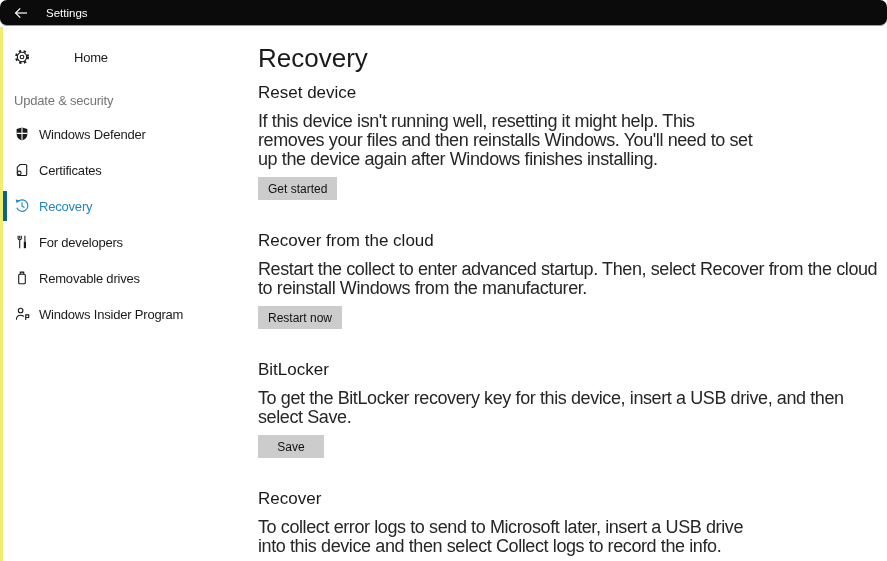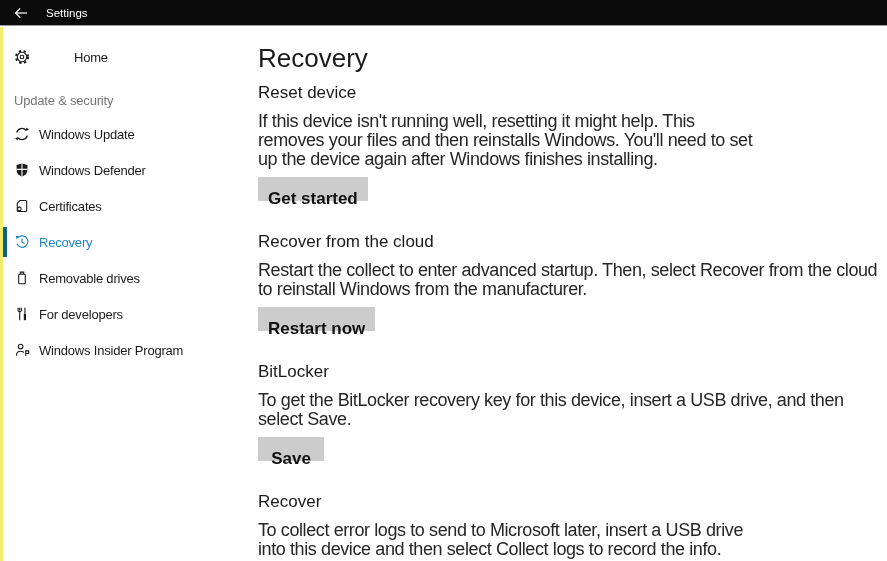--- a/index.html
+++ b/index.html
@@ -5,21 +5,21 @@
   * { margin:0; padding:0; box-sizing:border-box; }
   html,body { width:887px; height:561px; }
   body {
     font-family: "Liberation Sans", sans-serif;
     background:#ffffff; color:#1a1a1a; overflow:hidden; position:relative;
   }
   
   .titlebar {
     position:absolute; left:0; top:0; width:887px; height:26px;
     background:#0b0b0b; border-bottom:1px solid #9b9b9b;
-    display:flex; align-items:center; gap:17px; padding-left:13px;
+    display:flex; align-items:center; gap:17px; padding-left:13px;border-radius:7px;
   }
   .titlebar .back { width:16px; height:16px; display:flex; align-items:center; justify-content:center; cursor:pointer; }
   .titlebar .apptitle { color:#ffffff; font-size:11.5px; letter-spacing:0; }
   
   .edge-stripe {
     position:absolute; left:0; top:27px; width:3px; height:534px; background:#f1ee6f;
   }
   
   .sidebar { position:absolute; left:3px; top:27px; width:247px; height:534px; background:#ffffff; }
   .side-row {
@@ -40,23 +40,23 @@
   .content { position:absolute; left:258px; top:27px; width:629px; height:534px; overflow:hidden; }
   h1.page-title { font-size:26px; font-weight:300; line-height:32px; margin-top:15px; color:#1a1a1a; }
   .section { margin-top:30px; }
   .section:first-of-type { margin-top:8px; }
   .section h2 { font-size:17px; font-weight:400; line-height:22px; color:#1a1a1a; }
   .section p {
     margin-top:8px; font-size:18px; line-height:19px; letter-spacing:-0.4px;
     color:#262626; white-space:pre-line;
   }
   .section button {
-    margin-top:8px; height:23px; min-width:66px; padding:12px 10px;
+    margin-top:8px; height:23px; min-width:66px; padding:4px 10px;
     background:#cccccc; border:none; font-family:"Liberation Sans", sans-serif;
-    font-size:17px; color:#111111; cursor:pointer; display:block;font-weight:bold;
+    font-size:12px; color:#111111; cursor:pointer; display:block;
   }
   svg { display:block; }
 </style>
 </head>
 <body>
 
 <div class="titlebar">
   <span class="back">
     <span>
       <svg width="16" height="16" viewBox="0 0 16 16" fill="none" stroke="#ffffff" stroke-width="1.2">
@@ -78,31 +78,20 @@
         <circle cx="8" cy="8" r="6" stroke="#1a1a1a" stroke-width="2" stroke-dasharray="2.3 2.57"></circle>
         <circle cx="8" cy="8" r="4.7" stroke="#1a1a1a" stroke-width="1.1"></circle>
         <circle cx="8" cy="8" r="1.8" stroke="#1a1a1a" stroke-width="1.1"></circle>
       </svg>
     </span>
     <span>Home</span>
   </div>
 
   <div class="side-section">Update &amp; security</div>
 
-  <div class="side-row">
-    <span class="ic">
-      <svg width="16" height="16" viewBox="0 0 16 16" fill="none" stroke="#1a1a1a" stroke-width="1.3">
-        <path d="M2.7 6.5A5.5 5.5 0 0 1 12.1 4.2"></path>
-        <path d="M13.3 9.5A5.5 5.5 0 0 1 3.9 11.8"></path>
-        <polygon points="12.2,1.6 12.2,5.1 14.9,3.4" fill="#1a1a1a" stroke="none"></polygon>
-        <polygon points="3.8,14.4 3.8,10.9 1.1,12.6" fill="#1a1a1a" stroke="none"></polygon>
-      </svg>
-    </span>
-    <span>Windows Update</span>
-  </div>
 
   <div class="side-row">
     <span class="ic">
       <svg width="16" height="16" viewBox="0 0 16 16">
         <path d="M8 1.4 13.4 3v4.8c0 3.5-2.2 5.9-5.4 6.8-3.2-.9-5.4-3.3-5.4-6.8V3Z" fill="#1a1a1a"></path>
         <path d="M8 1.4v13.2M2.6 7.4h10.8" stroke="#ffffff" stroke-width="1.1"></path>
       </svg>
     </span>
     <span>Windows Defender</span>
   </div>
@@ -124,39 +113,39 @@
         <path d="M8 4.6V8l2.4 1.5"></path>
         <polygon points="1.7,1.5 5.5,2.2 2.6,5.2" fill="#1e87c8" stroke="none"></polygon>
       </svg>
     </span>
     <span>Recovery</span>
   </div>
 
   <div class="side-row">
     <span class="ic">
       <svg width="16" height="16" viewBox="0 0 16 16" fill="none" stroke="#1a1a1a" stroke-width="1.1">
-        <rect x="4.7" y="4.3" width="6.6" height="9.4" rx="1"></rect>
-        <path d="M6.3 4.3V2h3.4v2.3"></path>
-        <path d="M7.3 2v1.2M8.7 2v1.2" stroke-width="0.9"></path>
-      </svg>
-    </span>
-    <span>Removable drives</span>
-  </div>
-
-  <div class="side-row">
-    <span class="ic">
-      <svg width="16" height="16" viewBox="0 0 16 16" fill="none" stroke="#1a1a1a" stroke-width="1.1">
         <path d="M4.1 1.8v2.5a1.6 1.6 0 0 0 3.2 0V1.8"></path>
         <path d="M5.7 1.8v2.7"></path>
         <path d="M5.7 6.2v8"></path>
         <path d="M10.9 1.8v5.2"></path>
         <path d="M10.9 7.4v6.8" stroke-width="2.2"></path>
       </svg>
     </span>
     <span>For developers</span>
+  </div>
+
+  <div class="side-row">
+    <span class="ic">
+      <svg width="16" height="16" viewBox="0 0 16 16" fill="none" stroke="#1a1a1a" stroke-width="1.1">
+        <rect x="4.7" y="4.3" width="6.6" height="9.4" rx="1"></rect>
+        <path d="M6.3 4.3V2h3.4v2.3"></path>
+        <path d="M7.3 2v1.2M8.7 2v1.2" stroke-width="0.9"></path>
+      </svg>
+    </span>
+    <span>Removable drives</span>
   </div>
 
   <div class="side-row">
     <span class="ic">
       <svg width="16" height="16" viewBox="0 0 16 16" fill="none" stroke="#1a1a1a" stroke-width="1.1">
         <circle cx="6.6" cy="4.5" r="2.3"></circle>
         <path d="M2.4 13.8c0-2.9 1.9-4.6 4.2-4.6 1.3 0 2.4.5 3.2 1.3"></path>
         <path d="M11.7 14V8.9h3v2.6h-3"></path>
       </svg>
     </span>

